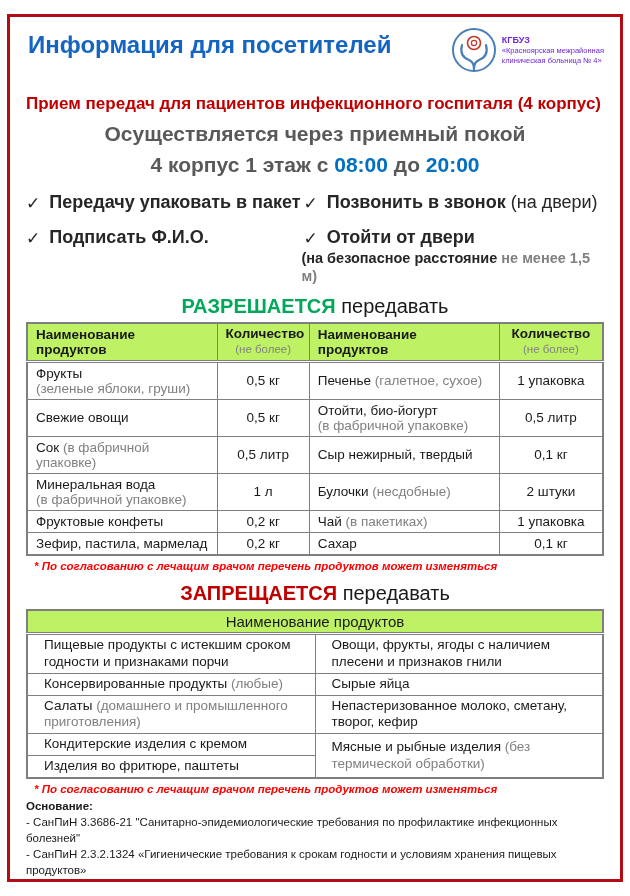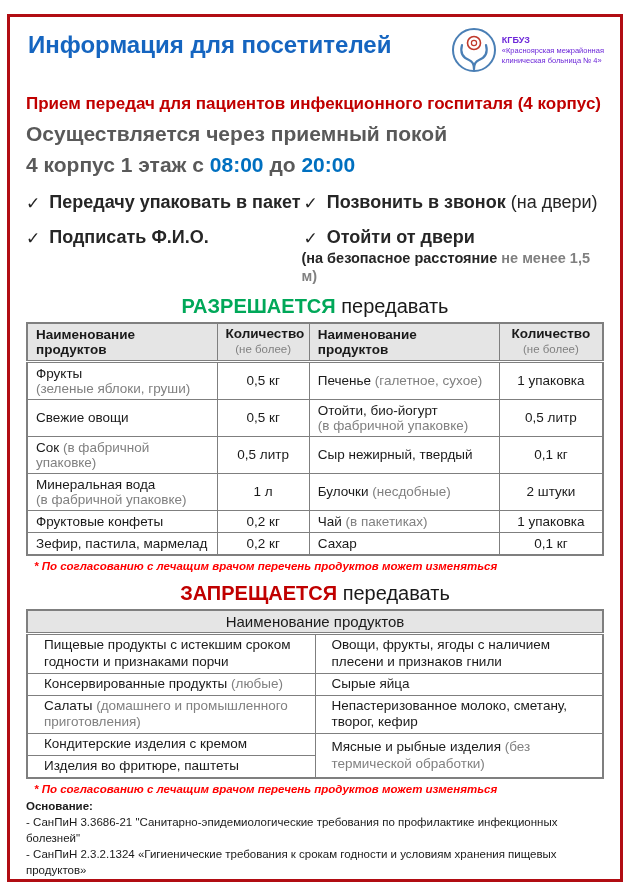--- a/index.html
+++ b/index.html
@@ -17,42 +17,42 @@
   .page-title{color:#1565c0;font-size:24px;font-weight:bold;margin:8px 0 0 2px;}
   .logo{display:flex;align-items:center;gap:5px;margin-top:4px;}
   .logo-text{color:#6d28d9;line-height:1.25;}
   .logo-abbr{font-size:9px;font-weight:bold;}
   .logo-name{font-size:7.5px;}
   .main-title{
     color:#c00000;font-size:17px;font-weight:bold;
     margin:20px 0 0 0;line-height:1.25;
   }
   .subtitle{
-    color:#595959;font-weight:bold;font-size:21px;
+    text-align:center;color:#595959;font-weight:bold;font-size:21px;
     line-height:1.45;margin-top:5px;
   }
   .blue{color:#0070c0;}
   .checklist{
     display:grid;grid-template-columns:48% 52%;
     margin-top:12px;font-size:18px;font-weight:bold;color:#262626;row-gap:13px;
   }
   .check-item{display:flex;align-items:flex-start;}
   .check-glyph{font-weight:normal;margin-right:9px;font-size:17px;padding-top:1px;}
   .check-note{font-weight:normal;}
   .subnote{font-size:14.5px;line-height:1.2;margin-top:1px;margin-left:-2px;}
   .subnote .gray-part{color:#808080;}
   .section-heading{text-align:center;font-size:20px;margin:10px 0 4px 0;color:#1a1a1a;}
   .kw-green{color:#00a859;font-weight:bold;}
   .kw-red{color:#c00000;font-weight:bold;}
   table{
     width:100%;border-collapse:collapse;border:2px solid #7f7f7f;
     font-size:13.5px;color:#1a1a1a;table-layout:fixed;
   }
   th,td{border:1px solid #7f7f7f;padding:3px 8px;vertical-align:middle;}
-  thead th{border-bottom:3px double #7f7f7f;background:#e5e5e5;}
+  thead th{border-bottom:3px double #7f7f7f;background:#bef264;}
   .th-name{text-align:left;font-size:13.5px;}
   .th-qty{text-align:center;line-height:1.1;}
   .th-sub{font-weight:normal;color:#808080;font-size:11.5px;}
   .cell-qty{text-align:center;}
   .gray-note{color:#808080;}
   #prohibited-table th{font-weight:normal;font-size:15px;text-align:center;padding:2px;}
   #prohibited-table td{padding:2px 16px;line-height:1.25;}
   .note{color:#ff0000;font-style:italic;font-weight:bold;font-size:11.5px;margin:4px 0 0 8px;}
   .basis{font-size:11.5px;color:#1a1a1a;margin-top:3px;line-height:1.4;}
   .basis-title{font-weight:bold;}

